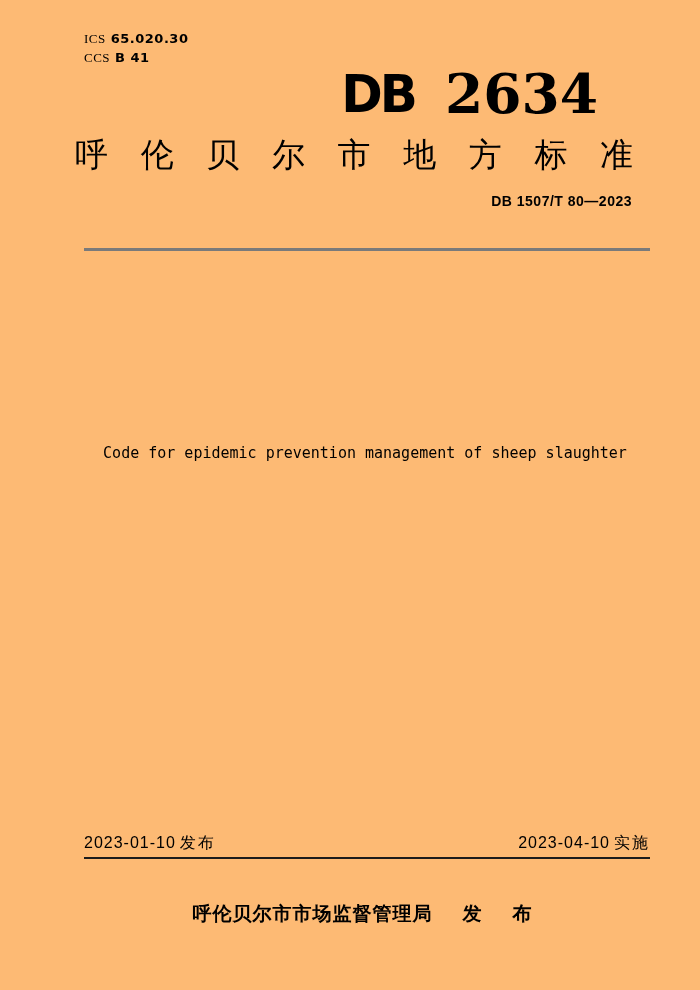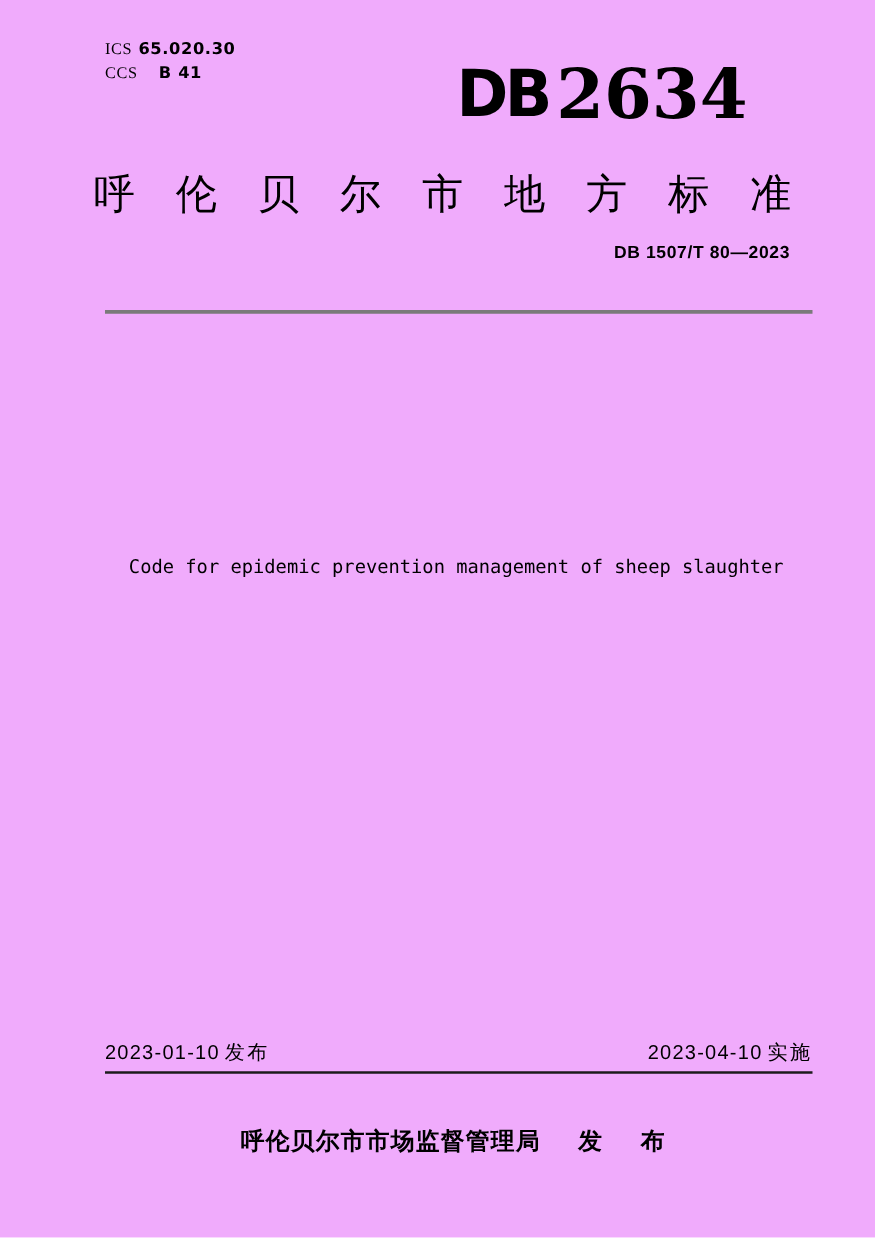--- a/index.html
+++ b/index.html
@@ -7,46 +7,47 @@
   html, body { background: #ffffff; }
   body {
     width: 700px; height: 990px;
     position: relative;
     font-family: "Liberation Sans", sans-serif;
     color: #000000;
     overflow: hidden;
   }
   .page {
     position: absolute; inset: 0;
-    background: #f0abfc;
+    background: #fdba74;
   }
 
   
   .code-line {
     position: absolute; left: 84px;
     font-size: 13px; line-height: 16px;
     white-space: nowrap;
     display: flex; align-items: baseline;
   }
   .code-line.ics { top: 31px; }
-  .code-line.ccs { top: 50px; gap: 12px; }
+  .code-line.ccs { top: 50px; }
   .code-label {
     font-family: "Liberation Serif", serif;
     letter-spacing: 0.5px;
   }
   .code-value {
     font-family: "DejaVu Sans", sans-serif;
     margin-left: 5px; letter-spacing: 0.5px; font-weight: bold;
   }
 
   
   .logo {
-    position: absolute; top: 49px; right: 102px;
+    position: absolute; top: 68px; right: 102px;
     display: flex; align-items: flex-start;
     white-space: nowrap;
+    gap: 24px;
   }
   .logo-prefix {
     font-family: "DejaVu Sans", sans-serif;
     font-weight: 800; font-size: 50px; line-height: 52px;
     letter-spacing: -3px;
     transform: scaleY(1.04);
   }
   .logo-number {
     font-family: "DejaVu Serif", serif;
     font-weight: 700; font-size: 55px; line-height: 52px;

